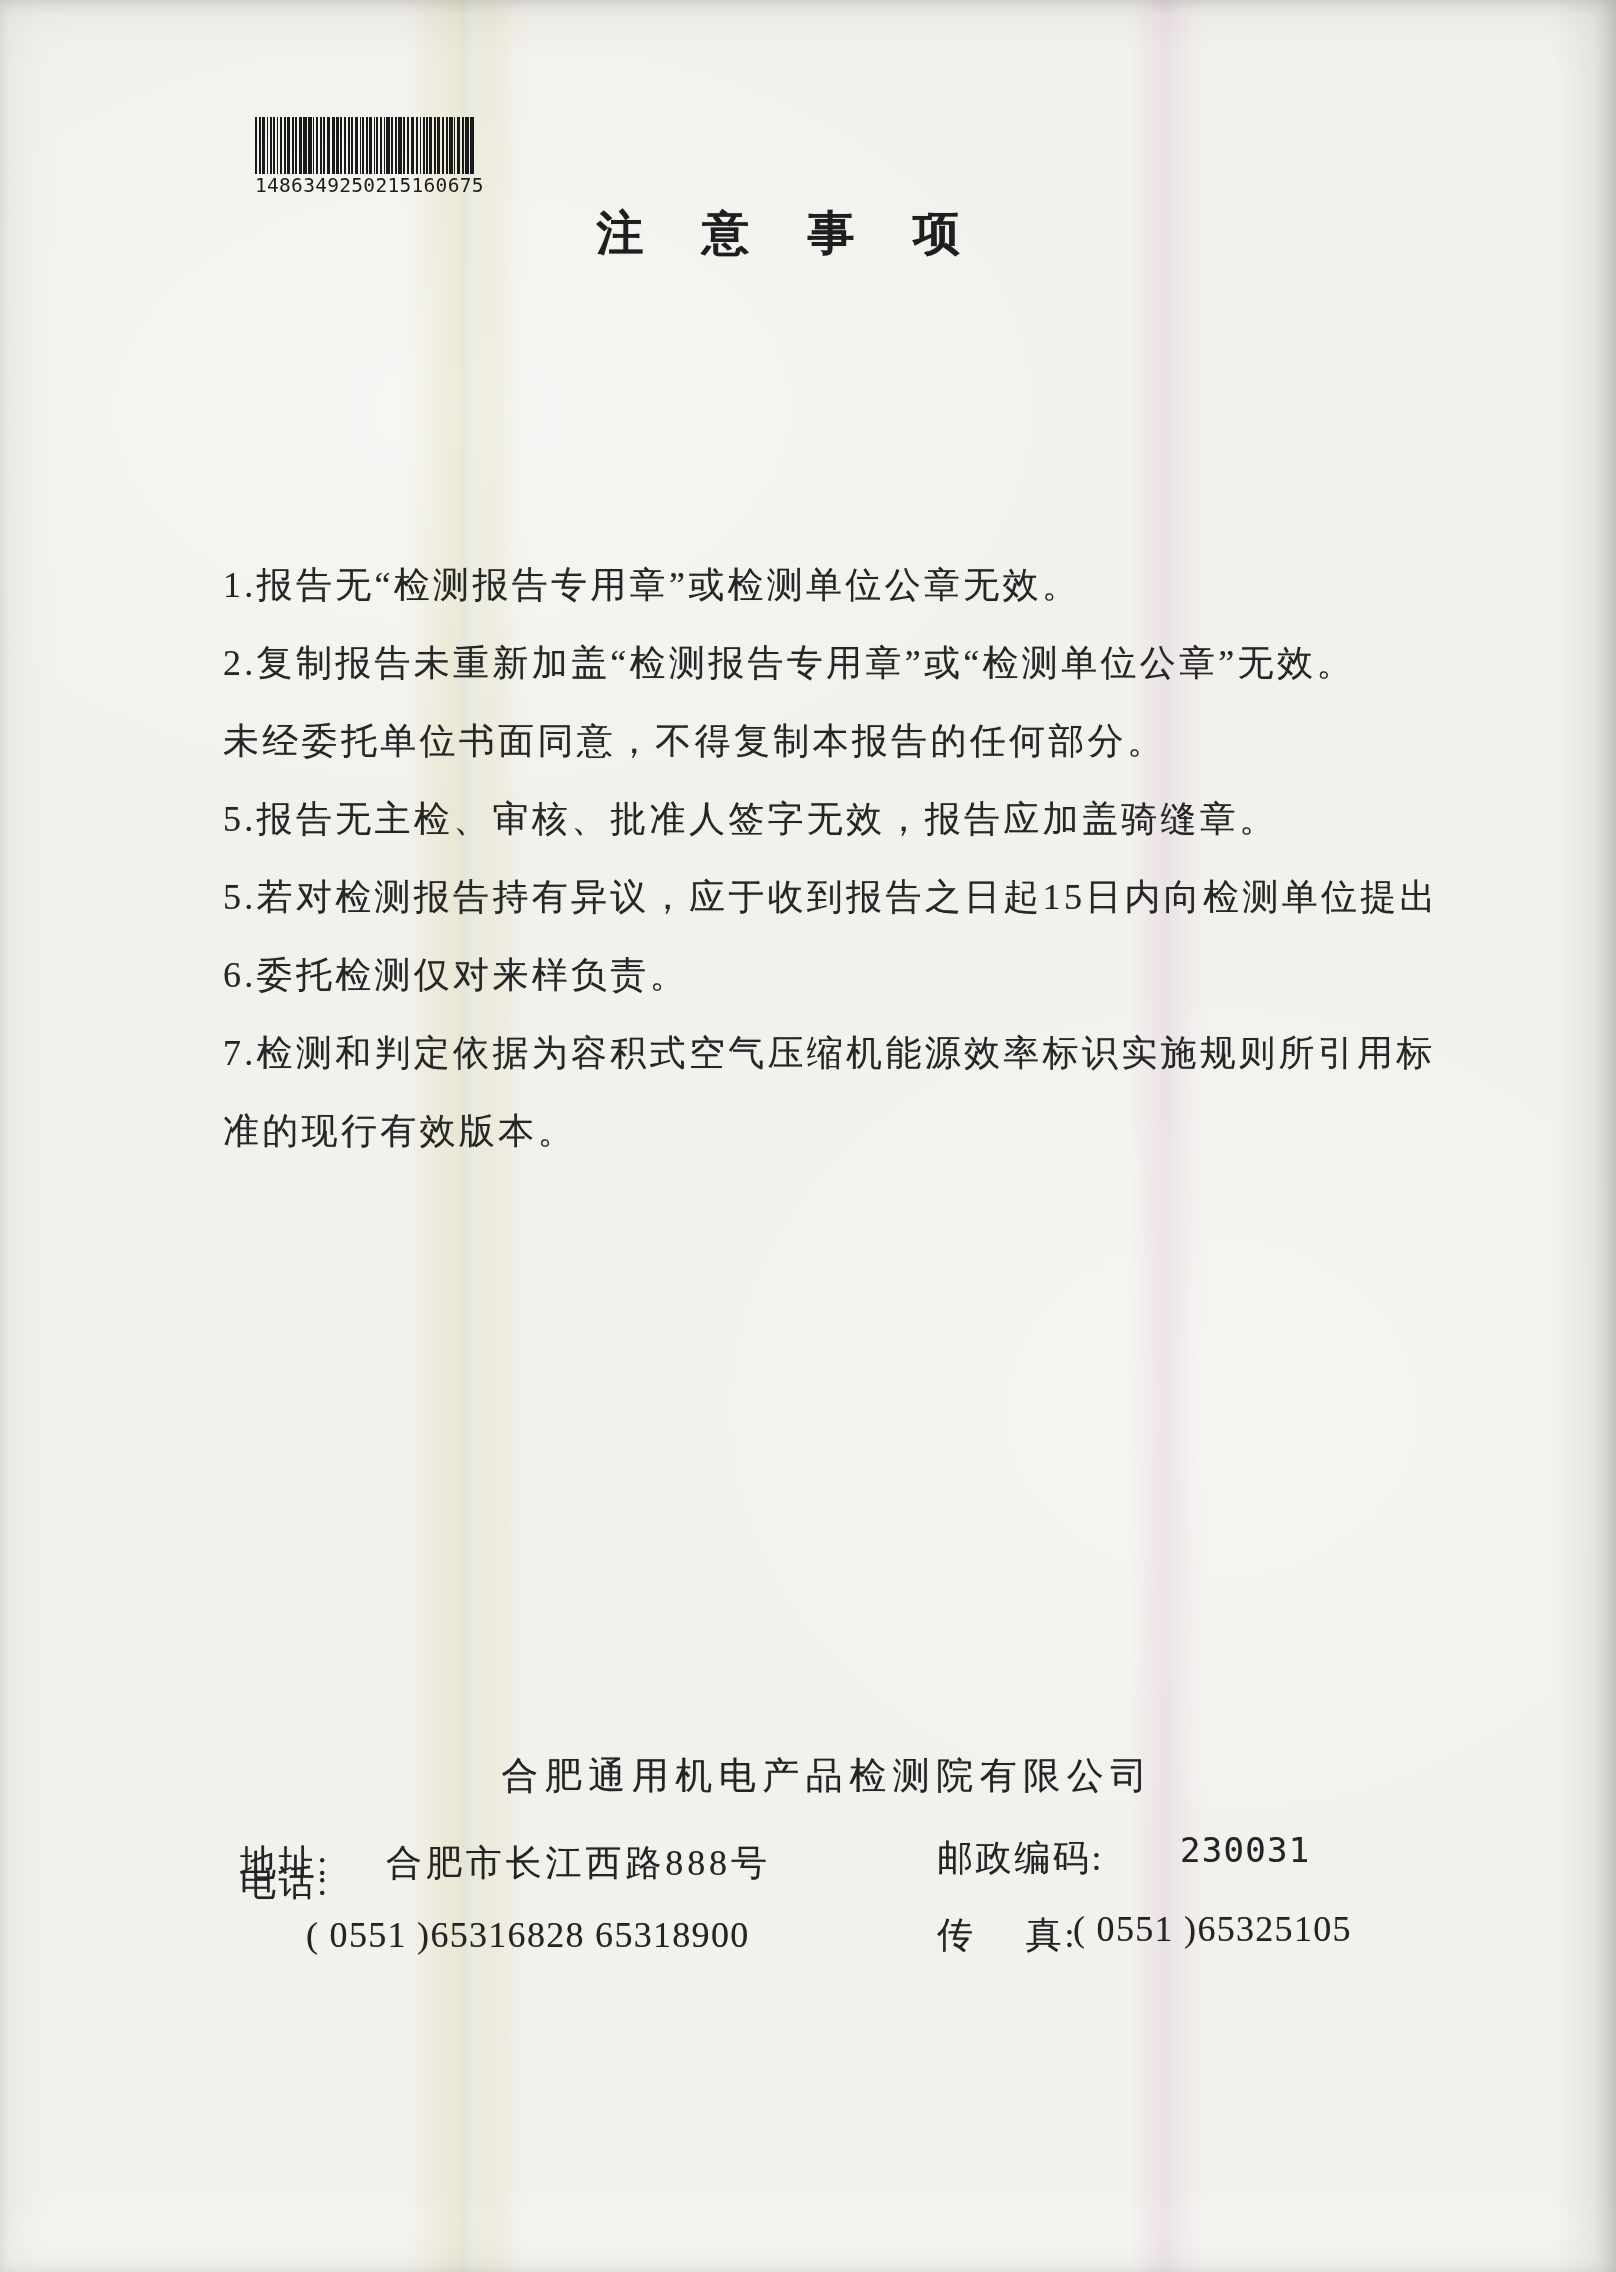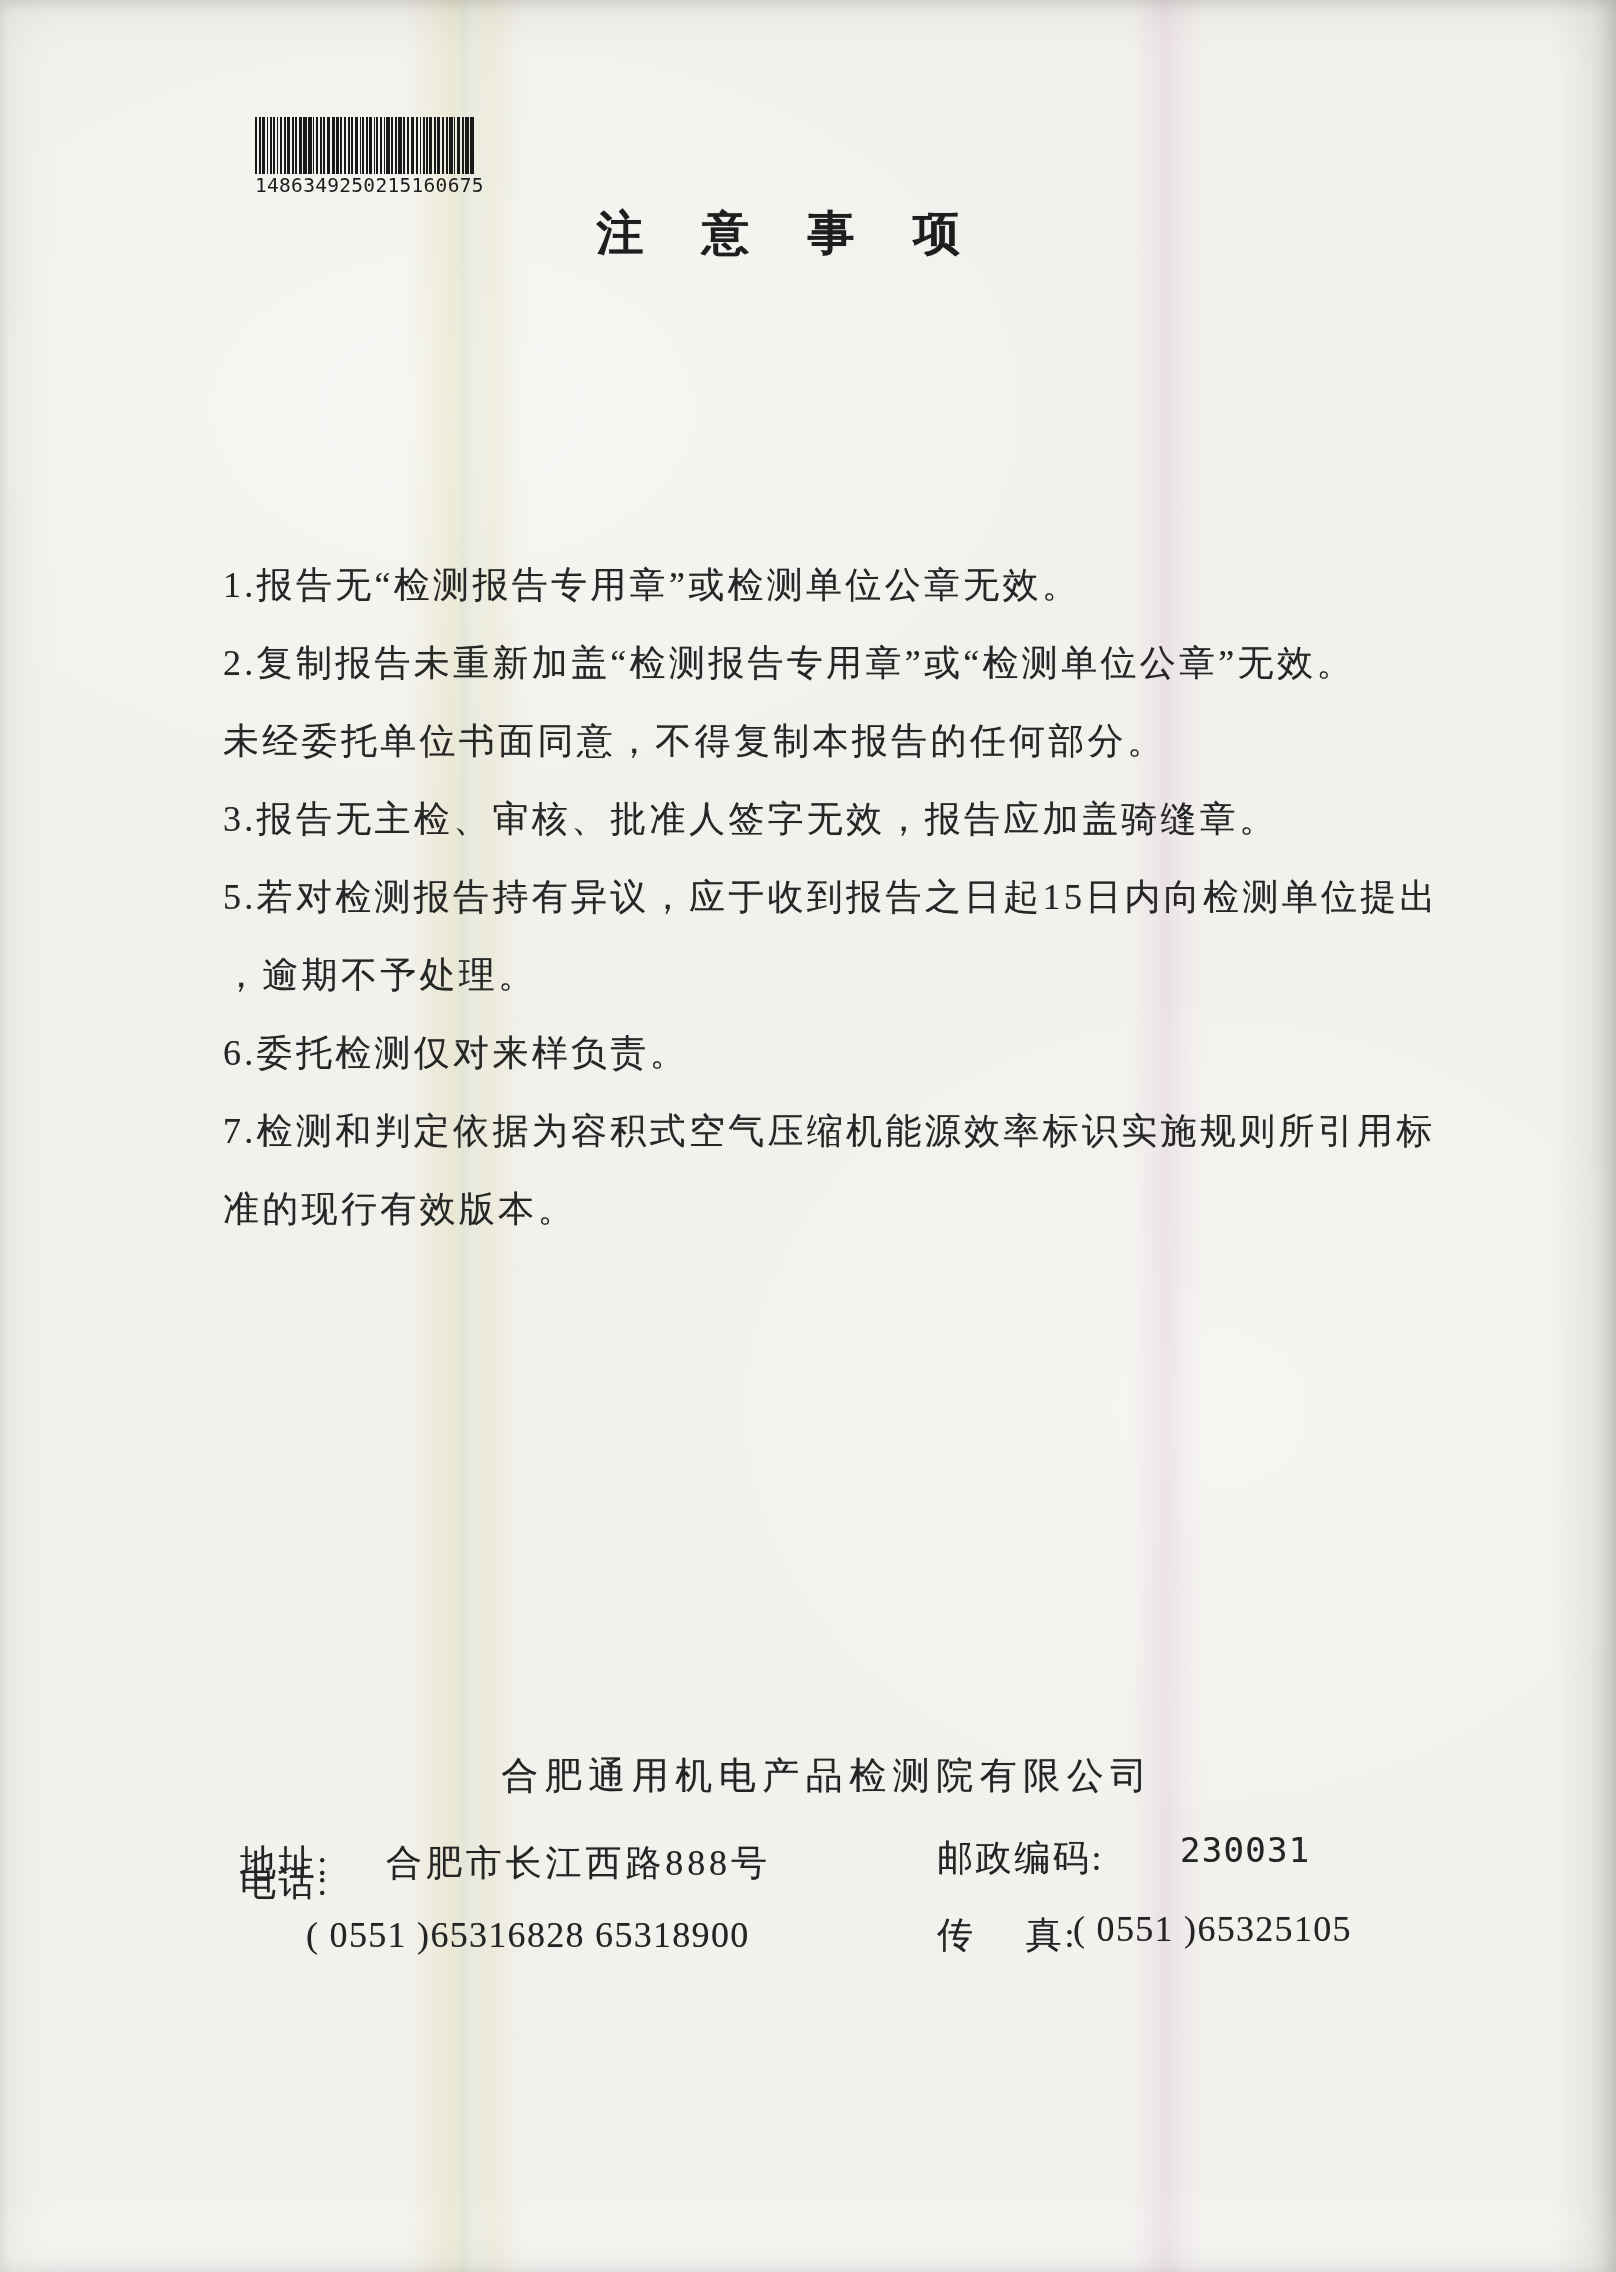--- a/index.html
+++ b/index.html
@@ -170,23 +170,22 @@
       </div>
     <div class="barcode-number">1486349250215160675</div>
   </div>
 
   <h1 class="doc-title">注 意 事 项</h1>
 
   <div class="notes">
     <div class="note-line">1.报告无“检测报告专用章”或检测单位公章无效。</div>
     <div class="note-line">2.复制报告未重新加盖“检测报告专用章”或“检测单位公章”无效。</div>
     <div class="note-line">未经委托单位书面同意，不得复制本报告的任何部分。</div>
-    <div class="note-line">3.报告无主检、审核、批准人签字无效，报告应加盖骑缝章。</div>
+    <div class="note-line">5.报告无主检、审核、批准人签字无效，报告应加盖骑缝章。</div>
     <div class="note-line">5.若对检测报告持有异议，应于收到报告之日起15日内向检测单位提出</div>
-    <div class="note-line">，逾期不予处理。</div>
     <div class="note-line">6.委托检测仅对来样负责。</div>
     <div class="note-line">7.检测和判定依据为容积式空气压缩机能源效率标识实施规则所引用标</div>
     <div class="note-line">准的现行有效版本。</div>
   </div>
 
   <div class="company">合肥通用机电产品检测院有限公司</div>
 
   <div class="contact">
     <span class="addr-label">地址:</span>
     <span class="addr-value">合肥市长江西路888号</span>

